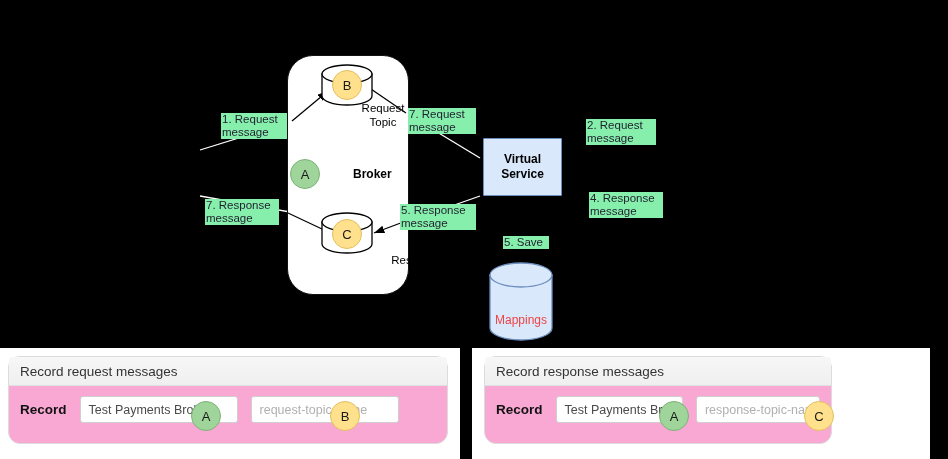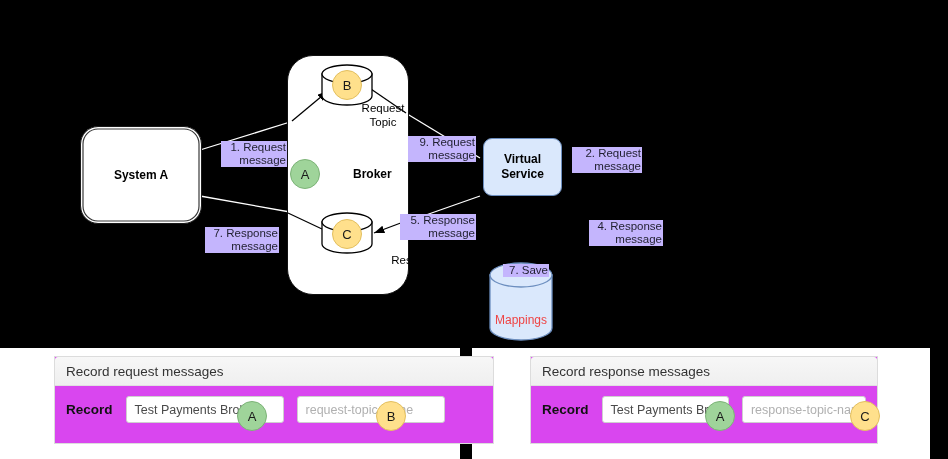--- a/index.html
+++ b/index.html
@@ -24,21 +24,21 @@
     box-shadow: 0 0 0 1.4px #ffffff inset, 0 0 0 2.6px #3a3a3a inset;
     display: flex; align-items: center; justify-content: center;
     font-weight: bold; font-size: 12px; color: #000;
   }
 
   
   .vsbox {
     position: absolute;
     background: #dae8fc;
     border: 1.3px solid #6c8ebf;
-    border-radius: 9px;
+    border-radius: 1px;
     display: flex; align-items: center; justify-content: center;
     font-weight: bold; font-size: 12px; color: #000;
     line-height: 1.25;
     text-align: center;
   }
 
   
   .broker-box {
     position: absolute;
     background: #ffffff;
@@ -61,28 +61,27 @@
 
   
   .mappings-label {
     position: absolute;
     font-size: 12px; color: #ef4444; text-align: center; width: 100px;
   }
 
   
   .edge-label {
     position: absolute;
-    background: #c4b5fd;
+    background: #86efac;
     color: #1f1f2e;
     font-size: 11.5px;
     line-height: 1.12;
-    text-align: right;
+    text-align: left;
     padding: 0 1px;
     white-space: pre-line;
-    margin-top: 28px;
   }
 
   
   .badge {
     position: absolute;
     width: 30px; height: 30px; border-radius: 50%;
     display: flex; align-items: center; justify-content: center;
     font-size: 13px; color: #1a1a1a;
     box-sizing: border-box;
   }
@@ -92,25 +91,24 @@
   
   #panels {
     position: absolute; left: 0; top: 348px; width: 948px; height: 111px;
     background: #000;
   }
   .panel-bg {
     position: absolute; top: 0; height: 111px; background: #ffffff;
   }
   .panel {
     position: absolute;
-    background: #d946ef;
+    background: #f9a8d4;
     border: 1px solid #dcdcdc;
-    border-radius: 0;
+    border-radius: 12px;
     box-sizing: border-box;
-    margin-left: 46px;
   }
   .panel-head {
     height: 28px;
     background: linear-gradient(#f7f7f7, #efefef);
     border-bottom: 1px solid #e0e0e0;
     border-radius: 3px 3px 0 0;
     display: flex; align-items: center;
     padding: 0 11px;
     font-size: 13.5px; color: #333;
   }
@@ -225,56 +223,53 @@
       <g>
         <path d="M322,74 L322,96 A25,9 0 0,0 372,96 L372,74 Z" fill="#ffffff" stroke="#000000" stroke-width="1.3"></path>
         <ellipse cx="347" cy="74" rx="25" ry="9" fill="#ffffff" stroke="#000000" stroke-width="1.3"></ellipse>
       </g>
       <g>
         <path d="M322,222 L322,244 A25,9 0 0,0 372,244 L372,222 Z" fill="#ffffff" stroke="#000000" stroke-width="1.3"></path>
         <ellipse cx="347" cy="222" rx="25" ry="9" fill="#ffffff" stroke="#000000" stroke-width="1.3"></ellipse>
       </g>
     </svg>
 
-    <div class="sysbox" style="left:80px; top:126px; width:120px; height:96px;">
-      <span>System A</span>
-    </div>
 
 
     <div class="vsbox" style="left:483px; top:138px; width:77px; height:56px; white-space:pre-line;">
       <span>Virtual
 Service</span>
     </div>
 
     <div class="broker-title" style="left:325px; top:167px;padding-left:28px;">Broker</div>
 
     <div class="cyl-label" style="left:287px; top:102px; white-space:pre-line;">Request
 Topic</div>
 
     <div class="cyl-label" style="left:287px; top:254px; white-space:pre-line;text-align:right;">Response
 Topic</div>
 
     <div class="mappings-label" style="left:471px; top:313px;">Mappings</div>
 
     <div class="edge-label" style="left:221px; top:113px; width:64px;">1. Request
 message</div>
 
-    <div class="edge-label" style="left:572px; top:119px; width:68px;">2. Request
-message</div>
-
-    <div class="edge-label" style="left:408px; top:108px; width:66px;">9. Request
+    <div class="edge-label" style="left:586px; top:119px; width:68px;">2. Request
+message</div>
+
+    <div class="edge-label" style="left:408px; top:108px; width:66px;">7. Request
 message</div>
 
     <div class="edge-label" style="left:589px; top:192px; width:72px;">4. Response
 message</div>
 
-    <div class="edge-label" style="left:400px; top:186px; width:74px;">5. Response
-message</div>
-
-    <div class="edge-label" style="left:503px; top:236px; width:44px;">7. Save</div>
+    <div class="edge-label" style="left:400px; top:204px; width:74px;">5. Response
+message</div>
+
+    <div class="edge-label" style="left:503px; top:236px; width:44px;">5. Save</div>
 
     <div class="edge-label" style="left:205px; top:199px; width:72px;">7. Response
 message</div>
 
     <div class="badge yellow" style="left:332px; top:70px;">
       <span>B</span>
     </div>
 
     <div class="badge green" style="left:290px; top:159px;">
       <span>A</span>

